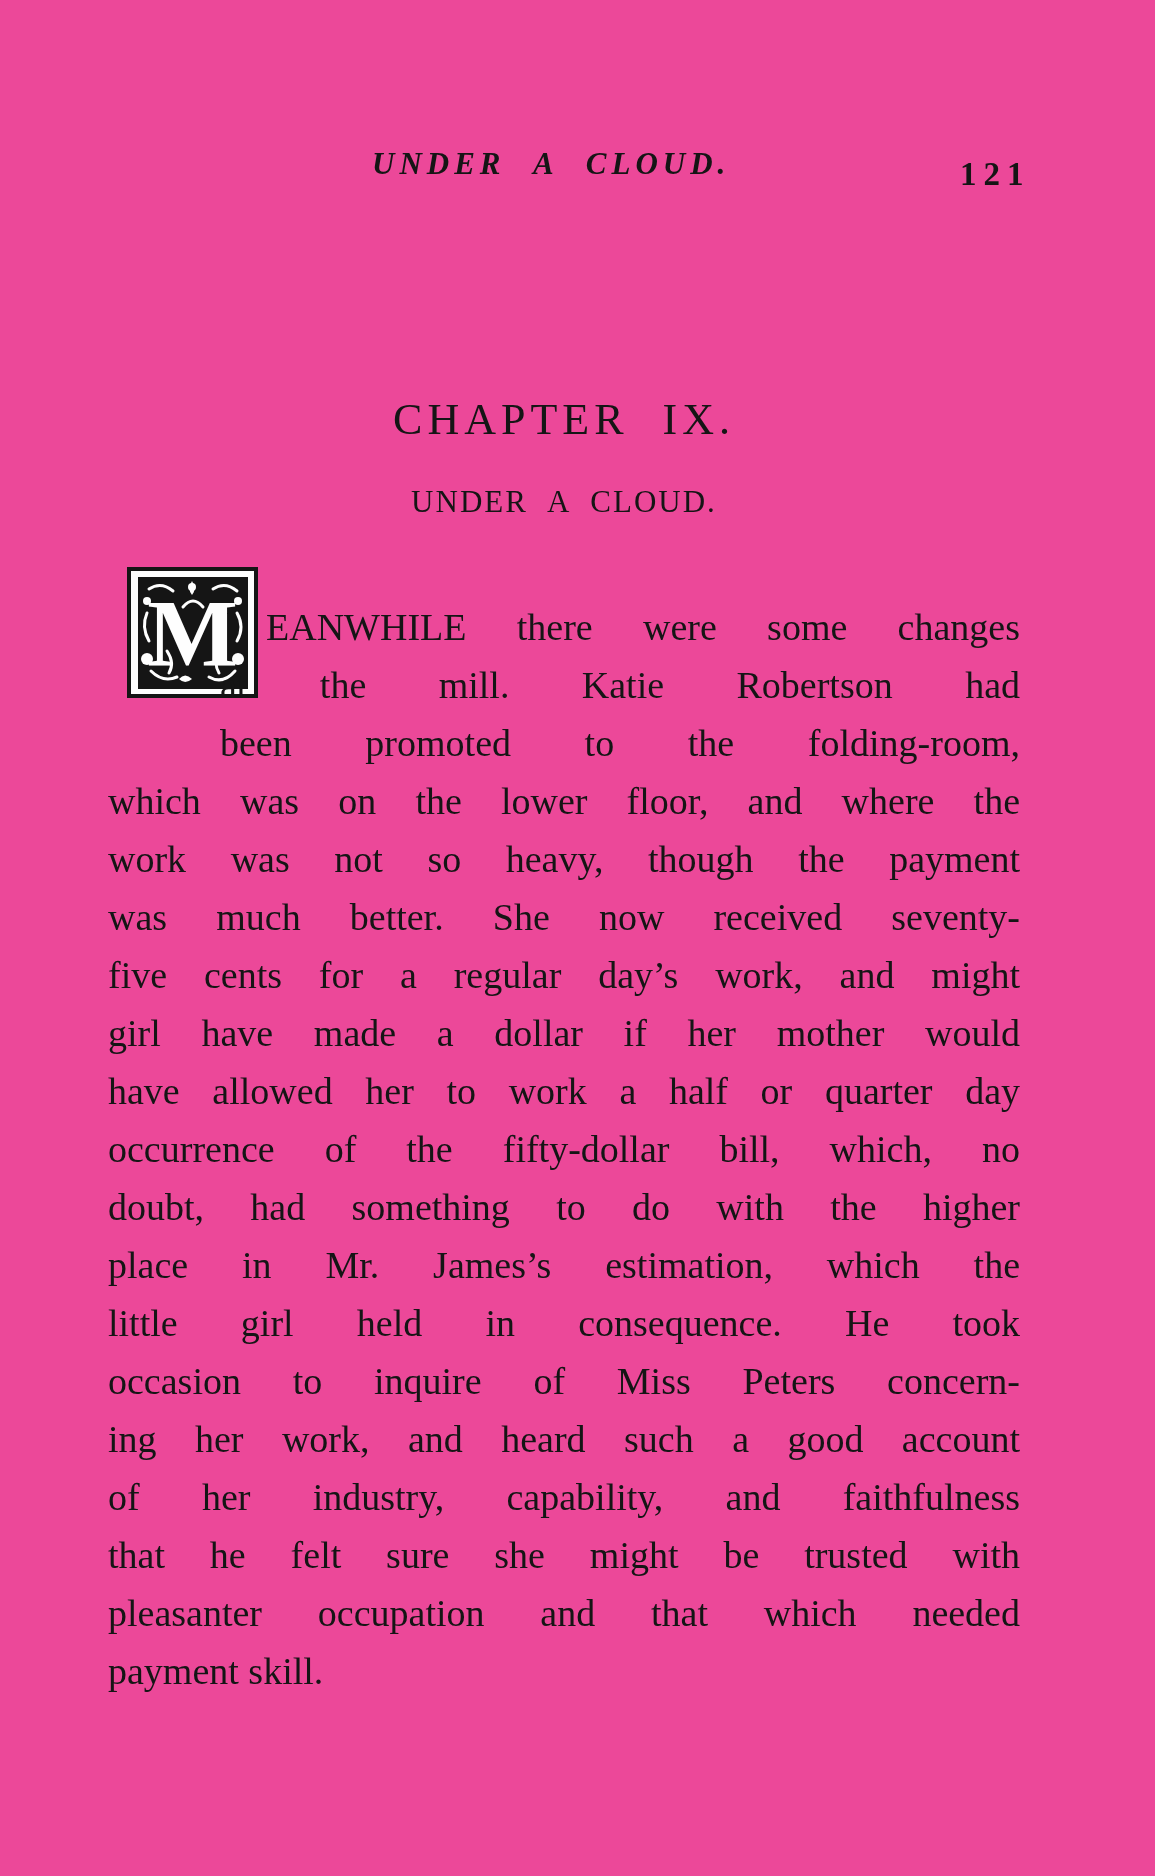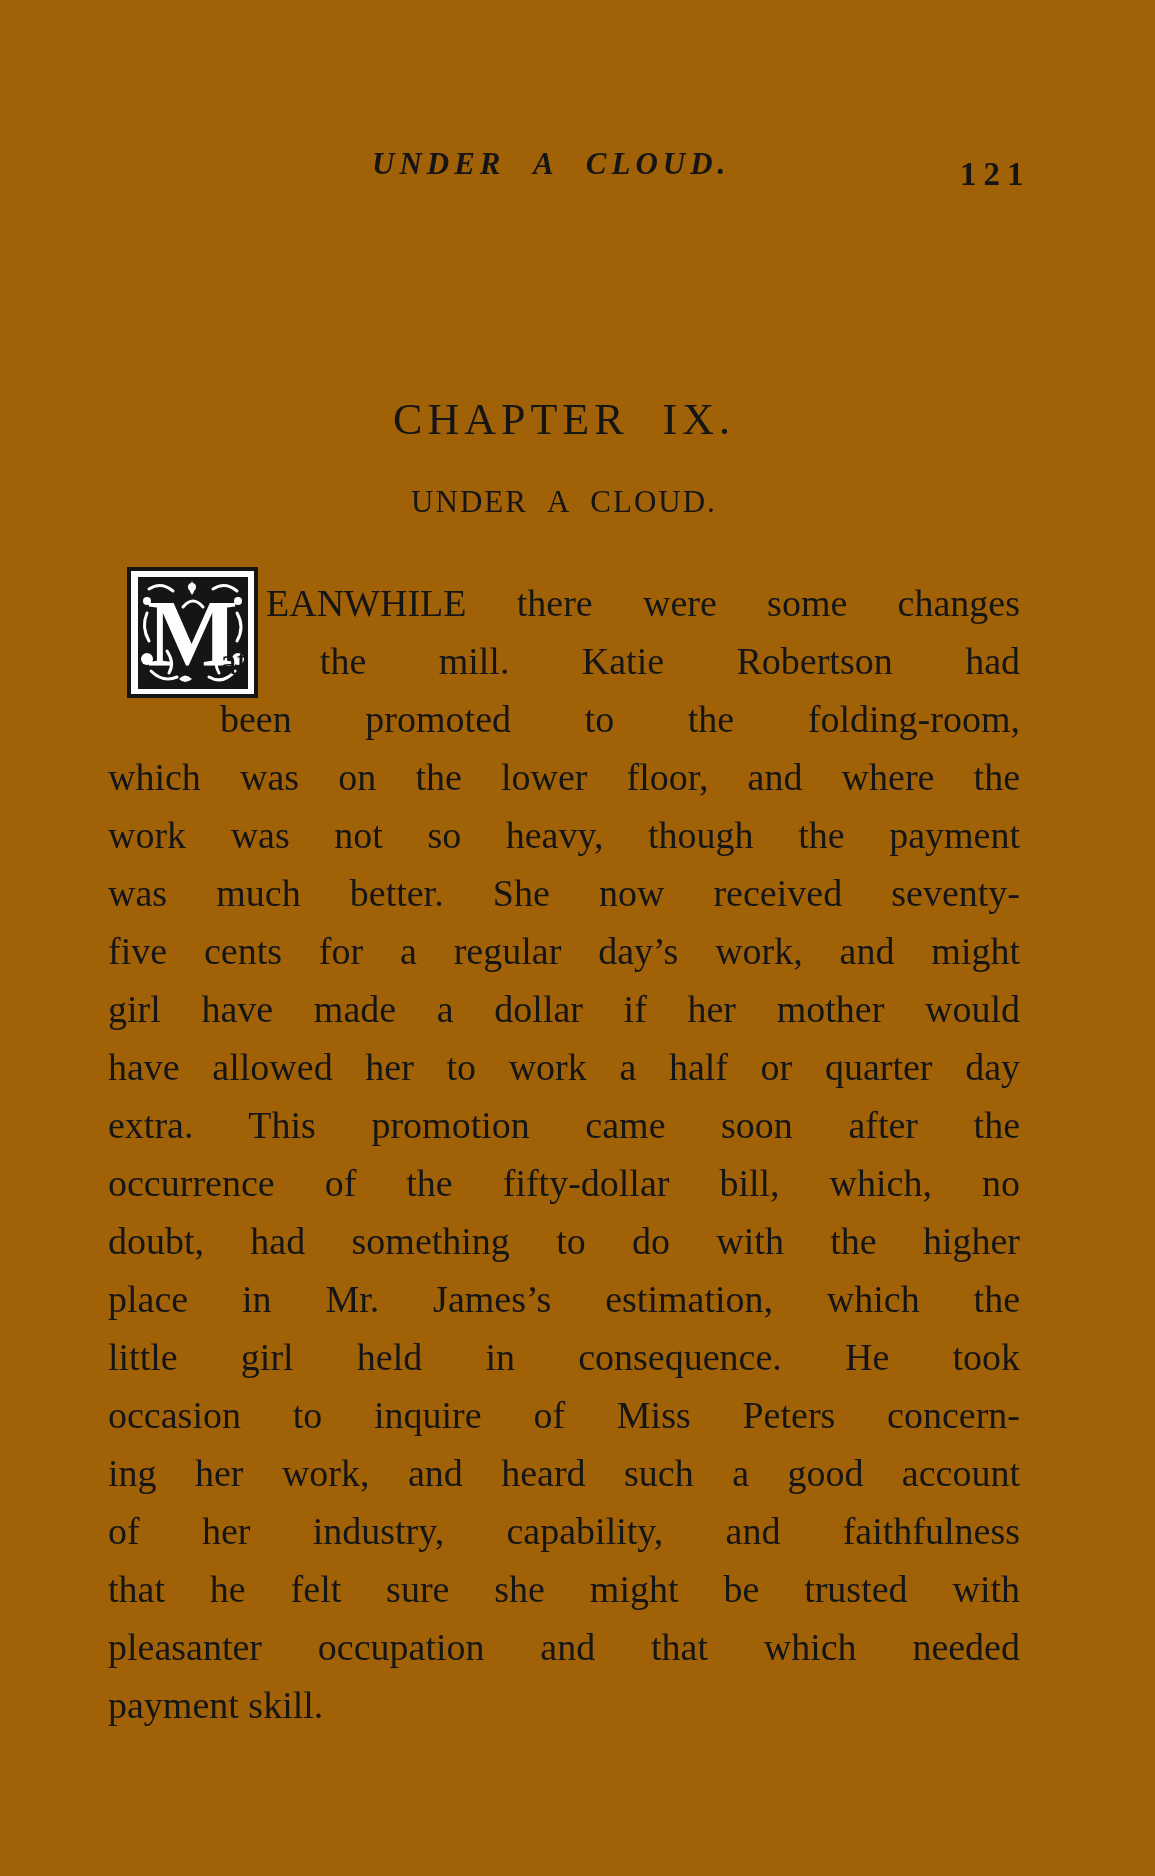--- a/index.html
+++ b/index.html
@@ -11,21 +11,21 @@
     width: 1155px;
     height: 1876px;
     position: relative;
     overflow: hidden;
     font-family: "Liberation Serif", "DejaVu Serif", serif;
     color: #151515;
   }
   .page {
     position: absolute;
     inset: 0;
-    background: #a16207;
+    background: #ec4899;
     padding-left: 18px;
   }
 
   
   .running-header {
     position: absolute;
     top: 146px;
     left: 372px;
     font-style: italic;
     font-weight: bold;
@@ -81,21 +81,21 @@
     top: 574px;
   }
   .bline {
     height: 58px;
     line-height: 58px;
     font-size: 38px;
     text-align: justify;
     text-align-last: justify;
     white-space: nowrap;
   }
-  .bline.indent-first { margin-left: 158px; }
+  .bline.indent-first { margin-left: 158px; margin-top: 24px; }
   .bline.indent-wrap  { margin-left: 112px; }
   .bline.last-line    { text-align-last: left; }
 </style>
 </head>
 <body>
 
 <div class="page">
 
   <div class="running-header">UNDER A CLOUD.</div>
 
@@ -137,21 +137,20 @@
   <div class="text-col body-block">
     <div class="bline indent-first">EANWHILE there were some changes</div>
     <div class="bline indent-wrap">at the mill.  Katie Robertson had</div>
     <div class="bline indent-wrap">been promoted to the folding-room,</div>
     <div class="bline">which was on the lower floor, and where the</div>
     <div class="bline">work was not so heavy, though the payment</div>
     <div class="bline">was much better.  She now received seventy-</div>
     <div class="bline">five cents for a regular day’s work, and might</div>
     <div class="bline">girl have made a dollar if her mother would</div>
     <div class="bline">have allowed her to work a half or quarter day</div>
-    <div class="bline">extra.  This promotion came soon after the</div>
     <div class="bline">occurrence of the fifty-dollar bill, which, no</div>
     <div class="bline">doubt, had something to do with the higher</div>
     <div class="bline">place in Mr. James’s estimation, which the</div>
     <div class="bline">little girl held in consequence.  He took</div>
     <div class="bline">occasion to inquire of Miss Peters concern-</div>
     <div class="bline">ing her work, and heard such a good account</div>
     <div class="bline">of her industry, capability, and faithfulness</div>
     <div class="bline">that he felt sure she might be trusted with</div>
     <div class="bline">pleasanter occupation and that which needed</div>
     <div class="bline last-line">payment skill.</div>

